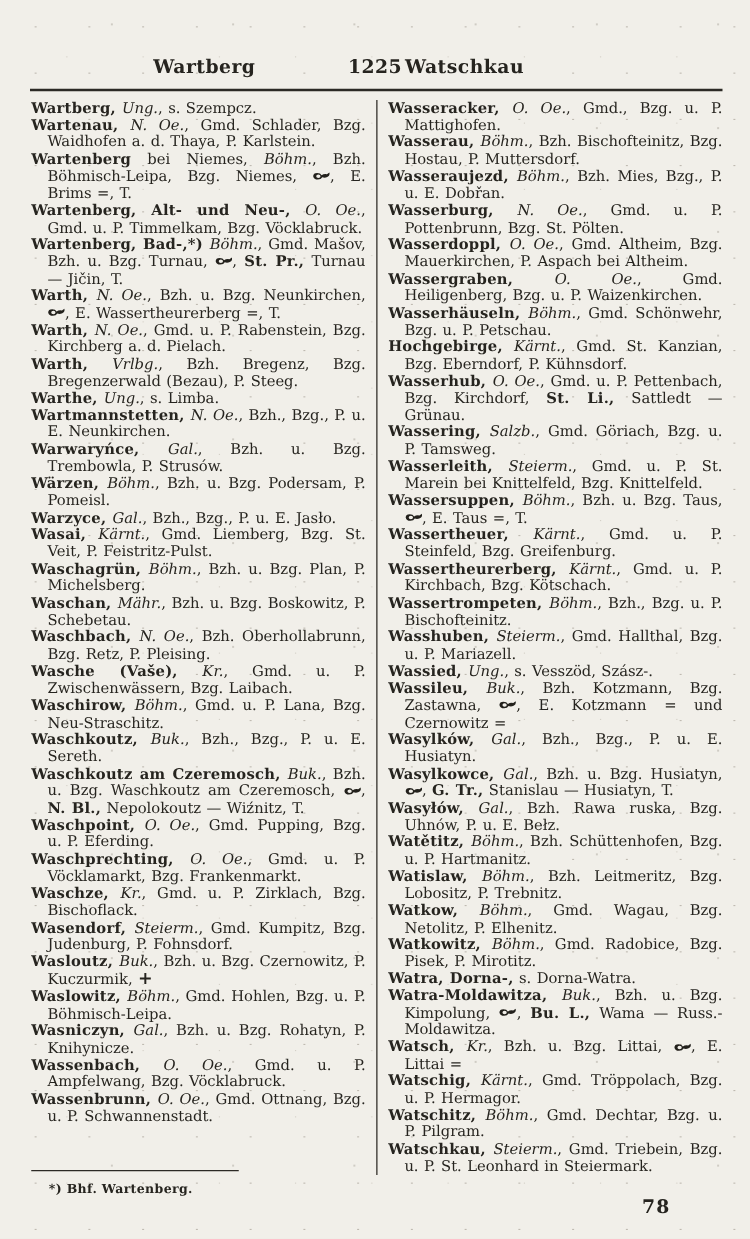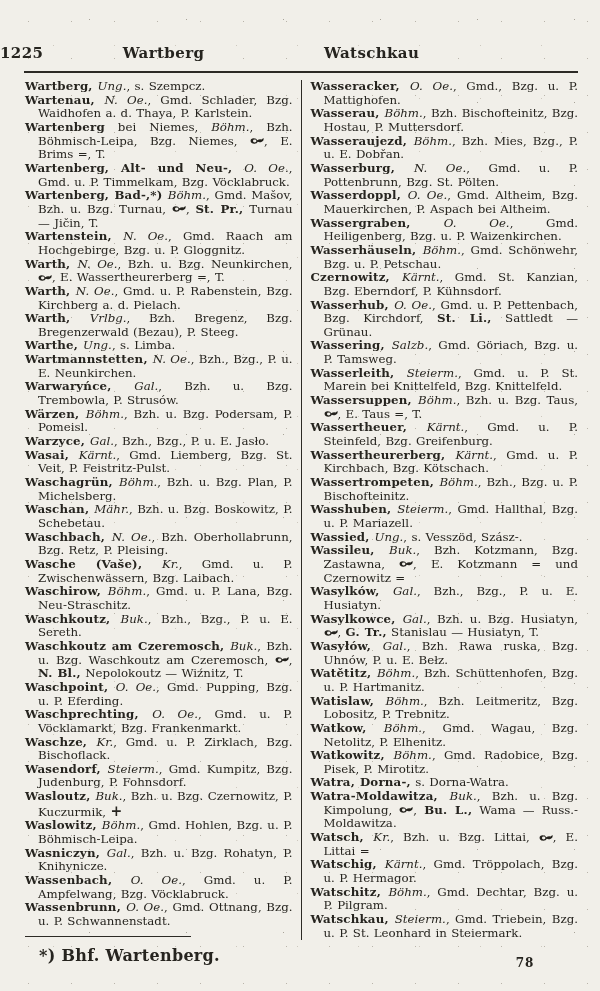--- a/index.html
+++ b/index.html
@@ -17,21 +17,21 @@
       radial-gradient(#a8a399 0.4px, rgba(0,0,0,0) 0.8px);
     background-size:43px 37px, 61px 53px, 97px 83px;
     background-position:7px 3px, 23px 19px, 41px 61px;
     color:#26241f;
   }
   .running-head{
     position:absolute;top:44px;left:0;width:504px;height:20px;
     font-size:15px;font-weight:bold;letter-spacing:0.4px;
   }
   .rh-left{position:absolute;left:25px;width:277px;text-align:center;}
-  .rh-center{position:absolute;left:0;width:600px;}
+  .rh-center{position:absolute;left:0;width:600px;text-align:center;}
   .rh-right{position:absolute;left:324px;width:266px;text-align:left;}
   .head-rule{
     position:absolute;top:71px;left:24px;width:554px;height:2px;
     background:#2c2a25;
   }
   .columns{
     position:absolute;top:80px;left:25px;width:553px;
     display:flex;
   }
   .col{
@@ -47,25 +47,25 @@
   .it{font-style:italic;}
   .horn{display:inline-block;text-indent:0;}
   .horn svg{display:inline-block;width:14px;height:8px;vertical-align:-0.5px;}
   .cross{font-weight:bold;font-size:14px;line-height:1;}
   .footnote-rule{
     position:absolute;left:25px;top:936px;width:166px;height:1.3px;
     background:#2c2a25;
   }
   .footnote{
     position:absolute;left:39px;top:946px;width:240px;
-    font-size:16px;font-weight:bold;letter-spacing:0.3px;
+    font-size:10px;font-weight:bold;letter-spacing:0.3px;
   }
   .page-number{
     position:absolute;left:500px;top:956px;width:50px;text-align:center;
-    font-size:12px;font-weight:bold;letter-spacing:1px;
+    font-size:15px;font-weight:bold;letter-spacing:1px;
   }
 </style>
 </head>
 <body>
 
 <div class="page">
 
   <div class="running-head">
     <span class="rh-left">Wartberg</span>
     <span class="rh-center">1225</span>
@@ -78,21 +78,20 @@
     <div class="col col-left" id="col-left">
         <div class="entry"><span class="bd">Wartberg, </span><span class="it">Ung.</span><span>, s. Szempcz.</span></div>
         <div class="entry"><span class="bd">Wartenau, </span><span class="it">N. Oe.</span><span>, Gmd. Schlader, Bzg. Waidhofen a. d. Thaya, P. Karlstein.</span></div>
         <div class="entry"><span class="bd">Wartenberg</span><span> bei Niemes, </span><span class="it">Böhm.</span><span>, Bzh. Böhmisch-Leipa, Bzg. Niemes, </span><span class="horn"><svg viewBox="0 0 26 14" xmlns="http://www.w3.org/2000/svg">
               <path fill="#23211c" fill-rule="evenodd" d="M1 7 Q1 2 7 2 Q12 2 13.5 5.5 Q17 3 21.5 4 L25 1.5 Q26.5 6 22 8.2 Q18 10 14.5 8.5 Q13 12 8 12 Q2 12 1 7 Z M5.5 7 a3.2 2.6 0 1 0 6.4 0 a3.2 2.6 0 1 0 -6.4 0"></path>
             </svg></span><span>, E. Brims =, T.</span></div>
         <div class="entry"><span class="bd">Wartenberg, Alt- und Neu-, </span><span class="it">O. Oe.</span><span>, Gmd. u. P. Timmelkam, Bzg. Vöcklabruck.</span></div>
         <div class="entry"><span class="bd">Wartenberg, Bad-,*) </span><span class="it">Böhm.</span><span>, Gmd. Mašov, Bzh. u. Bzg. Turnau, </span><span class="horn"><svg viewBox="0 0 26 14" xmlns="http://www.w3.org/2000/svg">
               <path fill="#23211c" fill-rule="evenodd" d="M1 7 Q1 2 7 2 Q12 2 13.5 5.5 Q17 3 21.5 4 L25 1.5 Q26.5 6 22 8.2 Q18 10 14.5 8.5 Q13 12 8 12 Q2 12 1 7 Z M5.5 7 a3.2 2.6 0 1 0 6.4 0 a3.2 2.6 0 1 0 -6.4 0"></path>
             </svg></span><span>, </span><span class="bd">St. Pr.,</span><span> Turnau — Jičin, T.</span></div>
-        <div class="entry"><span class="bd">Wartenstein, </span><span class="it">N. Oe.</span><span>, Gmd. Raach am Hochgebirge, Bzg. u. P. Gloggnitz.</span></div>
         <div class="entry"><span class="bd">Warth, </span><span class="it">N. Oe.</span><span>, Bzh. u. Bzg. Neunkirchen, </span><span class="horn"><svg viewBox="0 0 26 14" xmlns="http://www.w3.org/2000/svg">
               <path fill="#23211c" fill-rule="evenodd" d="M1 7 Q1 2 7 2 Q12 2 13.5 5.5 Q17 3 21.5 4 L25 1.5 Q26.5 6 22 8.2 Q18 10 14.5 8.5 Q13 12 8 12 Q2 12 1 7 Z M5.5 7 a3.2 2.6 0 1 0 6.4 0 a3.2 2.6 0 1 0 -6.4 0"></path>
             </svg></span><span>, E. Wassertheurerberg =, T.</span></div>
         <div class="entry"><span class="bd">Warth, </span><span class="it">N. Oe.</span><span>, Gmd. u. P. Rabenstein, Bzg. Kirchberg a. d. Pielach.</span></div>
         <div class="entry"><span class="bd">Warth, </span><span class="it">Vrlbg.</span><span>, Bzh. Bregenz, Bzg. Bregenzerwald (Bezau), P. Steeg.</span></div>
         <div class="entry"><span class="bd">Warthe, </span><span class="it">Ung.</span><span>, s. Limba.</span></div>
         <div class="entry"><span class="bd">Wartmannstetten, </span><span class="it">N. Oe.</span><span>, Bzh., Bzg., P. u. E. Neunkirchen.</span></div>
         <div class="entry"><span class="bd">Warwaryńce, </span><span class="it">Gal.</span><span>, Bzh. u. Bzg. Trembowla, P. Strusów.</span></div>
         <div class="entry"><span class="bd">Wärzen, </span><span class="it">Böhm.</span><span>, Bzh. u. Bzg. Podersam, P. Pomeisl.</span></div>
         <div class="entry"><span class="bd">Warzyce, </span><span class="it">Gal.</span><span>, Bzh., Bzg., P. u. E. Jasło.</span></div>
@@ -117,21 +116,21 @@
         <div class="entry"><span class="bd">Wassenbrunn, </span><span class="it">O. Oe.</span><span>, Gmd. Ottnang, Bzg. u. P. Schwannenstadt.</span></div>
       </div>
     <div class="col col-right" id="col-right">
         <div class="entry"><span class="bd">Wasseracker, </span><span class="it">O. Oe.</span><span>, Gmd., Bzg. u. P. Mattighofen.</span></div>
         <div class="entry"><span class="bd">Wasserau, </span><span class="it">Böhm.</span><span>, Bzh. Bischofteinitz, Bzg. Hostau, P. Muttersdorf.</span></div>
         <div class="entry"><span class="bd">Wasseraujezd, </span><span class="it">Böhm.</span><span>, Bzh. Mies, Bzg., P. u. E. Dobřan.</span></div>
         <div class="entry"><span class="bd">Wasserburg, </span><span class="it">N. Oe.</span><span>, Gmd. u. P. Pottenbrunn, Bzg. St. Pölten.</span></div>
         <div class="entry"><span class="bd">Wasserdoppl, </span><span class="it">O. Oe.</span><span>, Gmd. Altheim, Bzg. Mauerkirchen, P. Aspach bei Altheim.</span></div>
         <div class="entry"><span class="bd">Wassergraben, </span><span class="it">O. Oe.</span><span>, Gmd. Heiligenberg, Bzg. u. P. Waizenkirchen.</span></div>
         <div class="entry"><span class="bd">Wasserhäuseln, </span><span class="it">Böhm.</span><span>, Gmd. Schönwehr, Bzg. u. P. Petschau.</span></div>
-        <div class="entry"><span class="bd">Czernowitz, </span><span class="it">Kärnt.</span><span>, Gmd. St. Kanzian, Bzg. Eberndorf, P. Kühnsdorf.</span></div>
+        <div class="entry"><span class="bd">Hochgebirge, </span><span class="it">Kärnt.</span><span>, Gmd. St. Kanzian, Bzg. Eberndorf, P. Kühnsdorf.</span></div>
         <div class="entry"><span class="bd">Wasserhub, </span><span class="it">O. Oe.</span><span>, Gmd. u. P. Pettenbach, Bzg. Kirchdorf, </span><span class="bd">St. Li.,</span><span> Sattledt — Grünau.</span></div>
         <div class="entry"><span class="bd">Wassering, </span><span class="it">Salzb.</span><span>, Gmd. Göriach, Bzg. u. P. Tamsweg.</span></div>
         <div class="entry"><span class="bd">Wasserleith, </span><span class="it">Steierm.</span><span>, Gmd. u. P. St. Marein bei Knittelfeld, Bzg. Knittelfeld.</span></div>
         <div class="entry"><span class="bd">Wassersuppen, </span><span class="it">Böhm.</span><span>, Bzh. u. Bzg. Taus, </span><span class="horn"><svg viewBox="0 0 26 14" xmlns="http://www.w3.org/2000/svg">
               <path fill="#23211c" fill-rule="evenodd" d="M1 7 Q1 2 7 2 Q12 2 13.5 5.5 Q17 3 21.5 4 L25 1.5 Q26.5 6 22 8.2 Q18 10 14.5 8.5 Q13 12 8 12 Q2 12 1 7 Z M5.5 7 a3.2 2.6 0 1 0 6.4 0 a3.2 2.6 0 1 0 -6.4 0"></path>
             </svg></span><span>, E. Taus =, T.</span></div>
         <div class="entry"><span class="bd">Wassertheuer, </span><span class="it">Kärnt.</span><span>, Gmd. u. P. Steinfeld, Bzg. Greifenburg.</span></div>
         <div class="entry"><span class="bd">Wassertheurerberg, </span><span class="it">Kärnt.</span><span>, Gmd. u. P. Kirchbach, Bzg. Kötschach.</span></div>
         <div class="entry"><span class="bd">Wassertrompeten, </span><span class="it">Böhm.</span><span>, Bzh., Bzg. u. P. Bischofteinitz.</span></div>
         <div class="entry"><span class="bd">Wasshuben, </span><span class="it">Steierm.</span><span>, Gmd. Hallthal, Bzg. u. P. Mariazell.</span></div>

